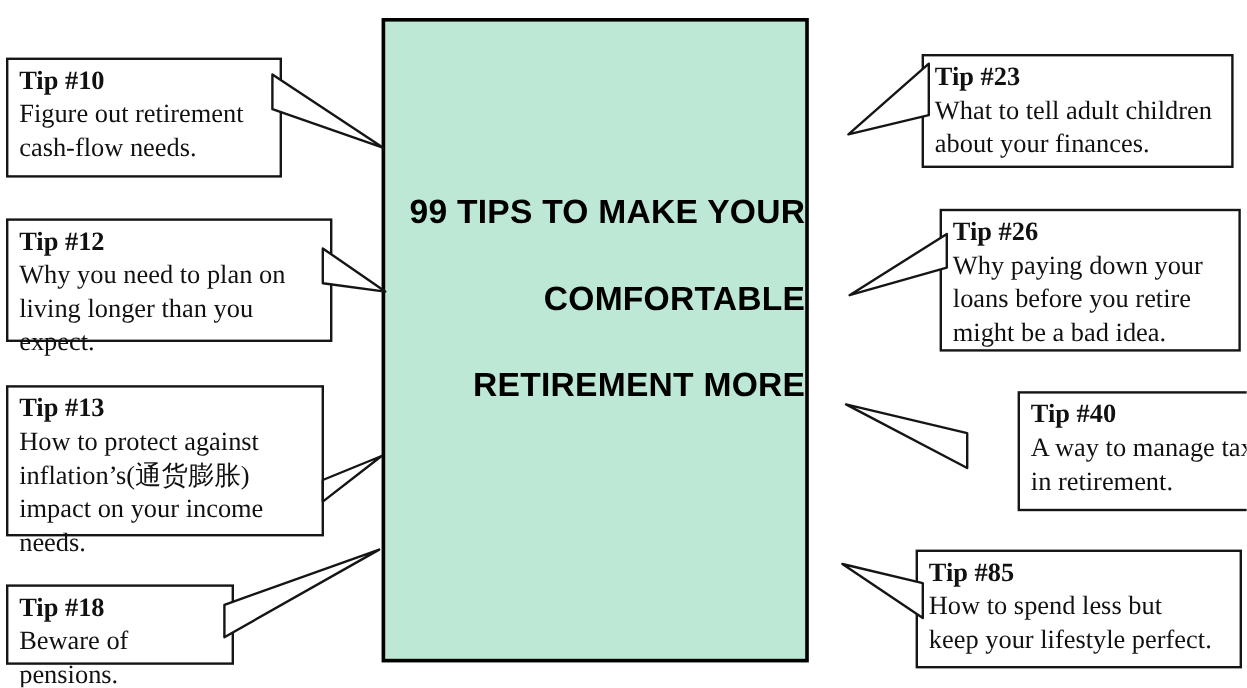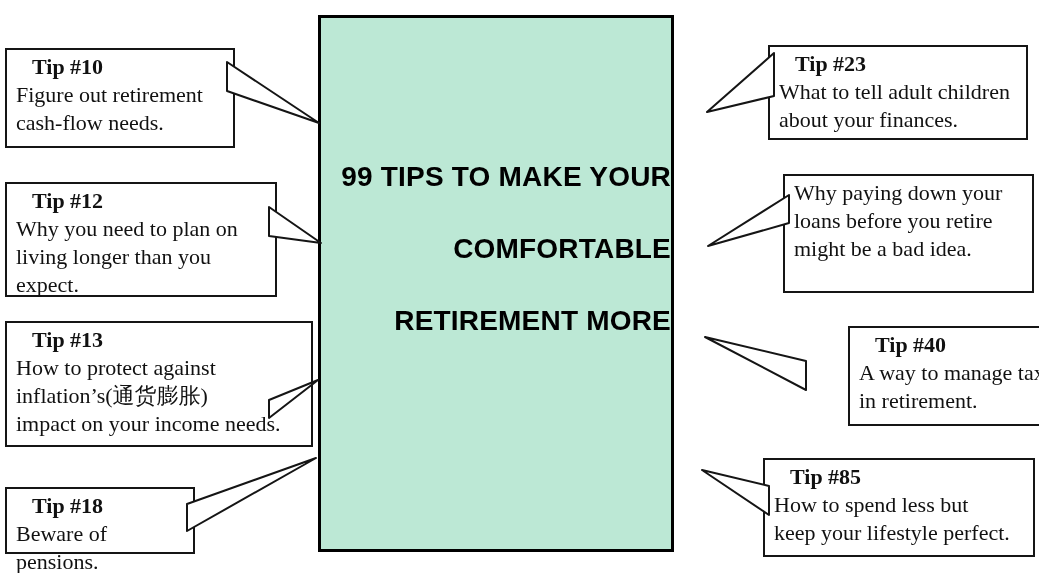--- a/index.html
+++ b/index.html
@@ -46,21 +46,20 @@
     box-sizing: border-box;
     background: #ffffff;
     border: 2px solid #151515;
     padding: 3px 5px 3px 9px;
     z-index: 2;
   }
   .tip-id {
     font-weight: bold;
     font-size: 22px;
     line-height: 1.25;
-    margin-left: 16px;
   }
   .tip-text {
     font-size: 22px;
     line-height: 1.28;
     white-space: pre-line;
   }
   .tails {
     position: absolute;
     left: 0;
     top: 0;
@@ -86,45 +85,46 @@
     <div class="title-line">COMFORTABLE</div>
     <div class="title-line">RETIREMENT MORE</div>
   </div>
 
   <div class="callout" style="left:5px; top:48px; width:230px; height:100px;">
     <div class="tip-id">Tip #10</div>
     <div class="tip-text">Figure out retirement
 cash-flow needs.</div>
   </div>
 
-  <div class="callout" style="left:5px; top:182px; width:272px; height:115px;">
+  <div class="callout" style="left:5px; top:182px; width:272px; height:103px;">
     <div class="tip-id">Tip #12</div>
     <div class="tip-text">Why you need to plan on
 living longer than you expect.</div>
   </div>
 
-  <div class="callout" style="left:5px; top:321px; width:308px; height:126px;">
+  <div class="callout" style="left:5px; top:321px; width:265px; height:126px;">
     <div class="tip-id">Tip #13</div>
     <div class="tip-text">How to protect against
 inflation’s(通货膨胀)
 impact on your income needs.</div>
   </div>
 
   <div class="callout" style="left:5px; top:487px; width:190px; height:67px;">
     <div class="tip-id">Tip #18</div>
     <div class="tip-text">Beware of pensions.</div>
   </div>
 
   <div class="callout" style="left:768px; top:45px; width:260px; height:95px;">
     <div class="tip-id">Tip #23</div>
     <div class="tip-text">What to tell adult children
 about your finances.</div>
   </div>
 
   <div class="callout" style="left:783px; top:174px; width:251px; height:119px;">
+    <div class="tip-id">Tip #26</div>
     <div class="tip-text">Why paying down your
 loans before you retire
 might be a bad idea.</div>
   </div>
 
   <div class="callout" style="left:848px; top:326px; width:231px; height:100px;">
     <div class="tip-id">Tip #40</div>
     <div class="tip-text">A way to manage taxes
 in retirement.</div>
   </div>

